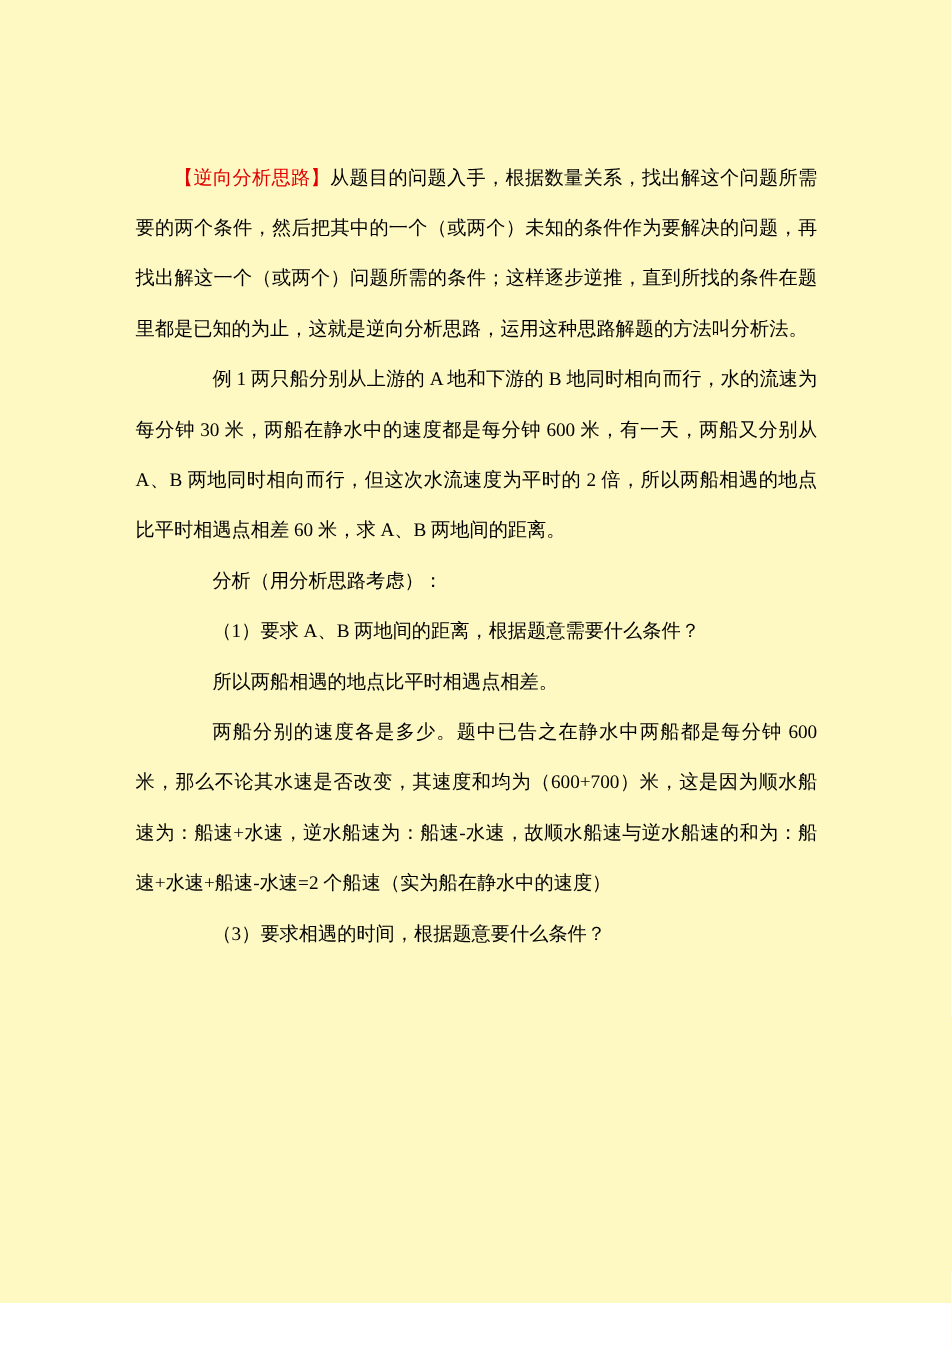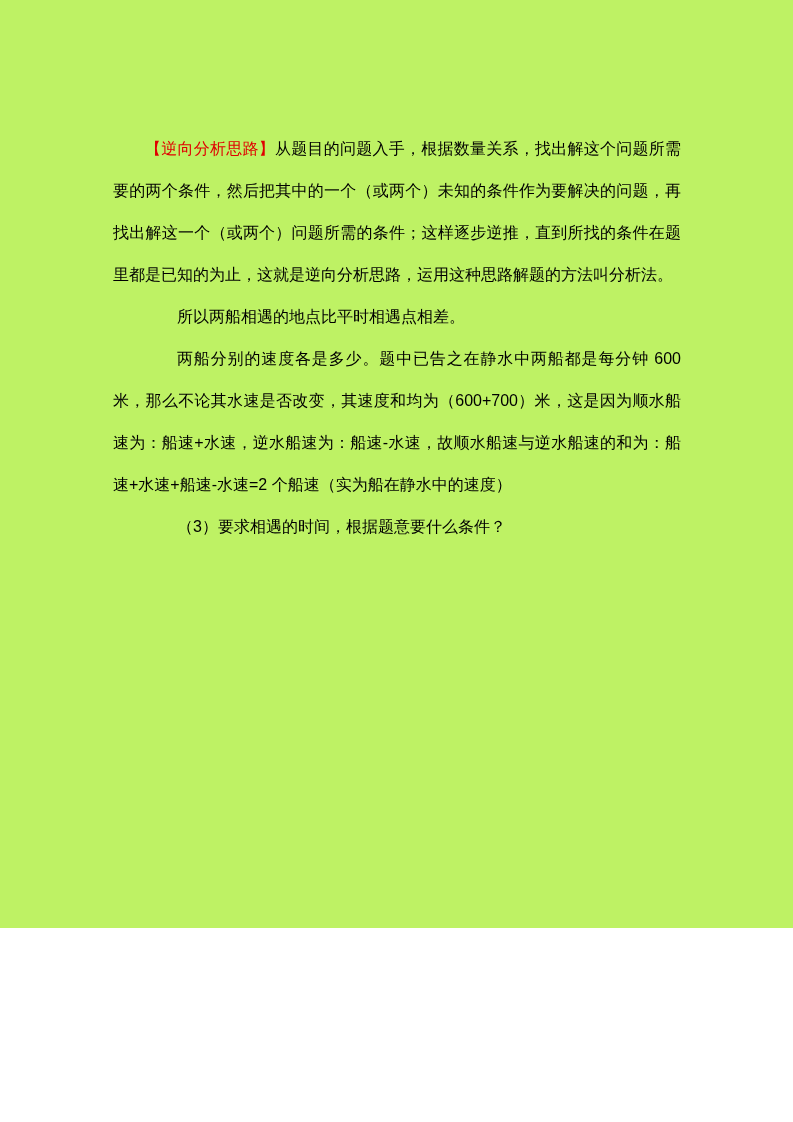--- a/index.html
+++ b/index.html
@@ -3,25 +3,25 @@
 <meta charset="utf-8">
 <style>
   html, body {
     margin: 0;
     padding: 0;
     background: #ffffff;
   }
   .page {
     position: relative;
     width: 793px;
-    height: 928px;
-    background: #bef264;
+    height: 1086px;
+    background: #fef9c3;
     box-sizing: border-box;
     padding: 128px 112px 0 113px;
-    font-family: Liberation Sans, sans-serif;
+    font-family: Liberation Serif, serif;
     font-size: 16px;
     line-height: 42px;
     color: #000000;
     overflow: hidden;
   }
   .para {
     margin: 0;
     text-align: justify;
     word-break: break-all;
   }
@@ -29,22 +29,25 @@
   .indent-4 { text-indent: 4em; }
   .red { color: #e00000; }
 </style>
 </head>
 <body>
 
 <div class="page">
 
   <p class="para indent-2"><span class="red">【逆向分析思路】</span><span>从题目的问题入手，根据数量关系，找出解这个问题所需要的两个条件，然后把其中的一个（或两个）未知的条件作为要解决的问题，再找出解这一个（或两个）问题所需的条件；这样逐步逆推，直到所找的条件在题里都是已知的为止，这就是逆向分析思路，运用这种思路解题的方法叫分析法。</span></p>
 
+  <p class="para indent-4"><span>例 1 两只船分别从上游的 A 地和下游的 B 地同时相向而行，水的流速为每分钟 30 米，两船在静水中的速度都是每分钟 600 米，有一天，两船又分别从 A、B 两地同时相向而行，但这次水流速度为平时的 2 倍，所以两船相遇的地点比平时相遇点相差 60 米，求 A、B 两地间的距离。</span></p>
 
+  <p class="para indent-4"><span>分析（用分析思路考虑）：</span></p>
 
+  <p class="para indent-4"><span>（1）要求 A、B 两地间的距离，根据题意需要什么条件？</span></p>
 
   <p class="para indent-4"><span>所以两船相遇的地点比平时相遇点相差。</span></p>
 
 
   <p class="para indent-4"><span>两船分别的速度各是多少。题中已告之在静水中两船都是每分钟 600 米，那么不论其水速是否改变，其速度和均为（600+700）米，这是因为顺水船速为：船速+水速，逆水船速为：船速-水速，故顺水船速与逆水船速的和为：船速+水速+船速-水速=2 个船速（实为船在静水中的速度）</span></p>
 
   <p class="para indent-4"><span>（3）要求相遇的时间，根据题意要什么条件？</span></p>
 
 
 </div>

